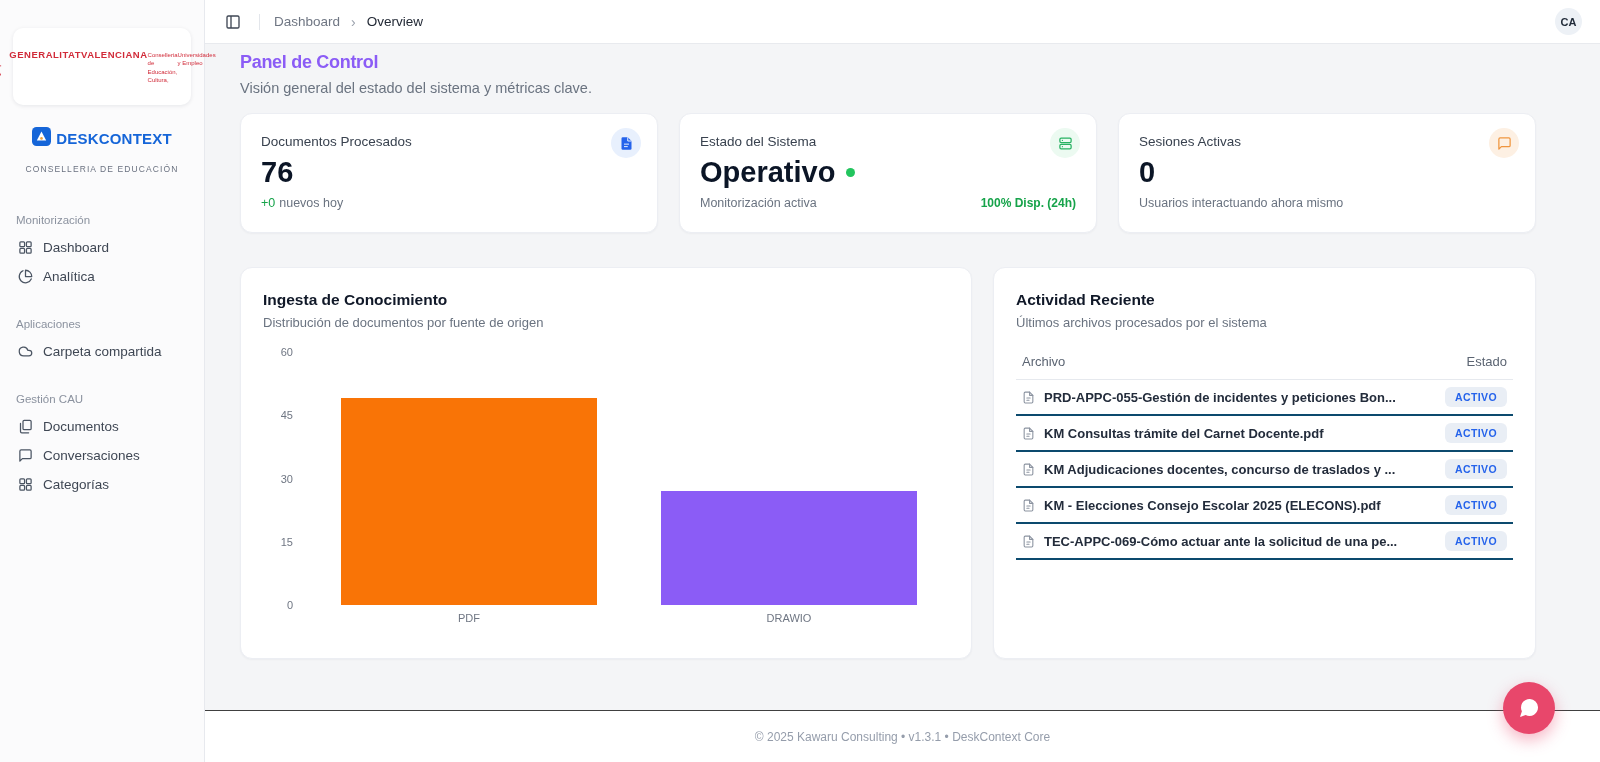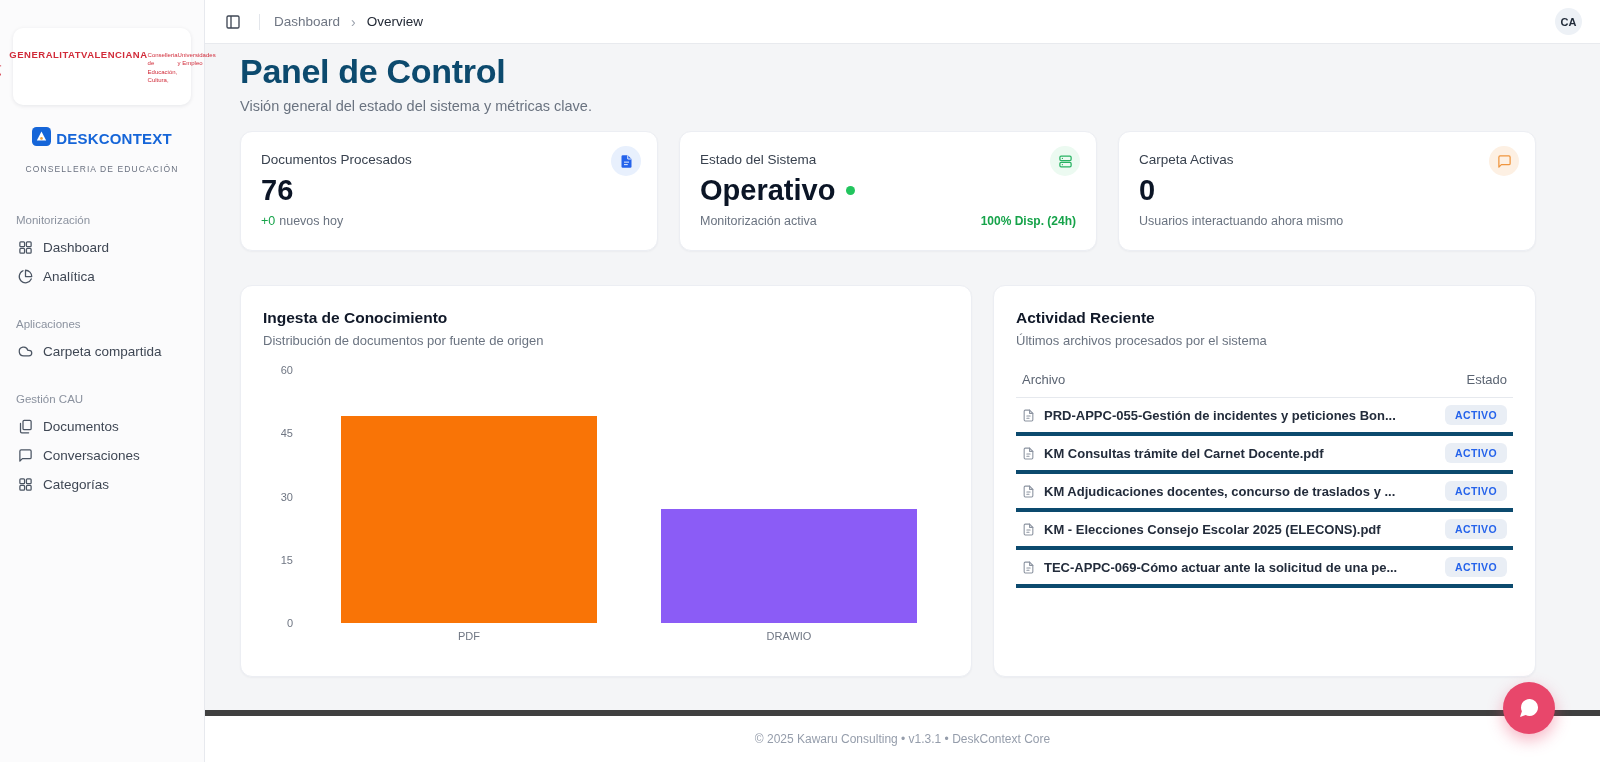--- a/index.html
+++ b/index.html
@@ -26,21 +26,21 @@
   .topbar { height:44px; min-height:44px; background:#fff; border-bottom:1px solid #e8eaee; display:flex; align-items:center; padding:0 18px 0 16px; }
   .toggle { width:24px; height:24px; display:flex; align-items:center; justify-content:center; cursor:pointer; color:#3f4754; border-radius:5px; }
   .toggle svg { width:16px; height:16px; }
   .tb-sep { width:1px; height:16px; background:#e3e6eb; margin:0 14px; }
   .crumb-a { color:#6f7683; font-size:13.5px; cursor:pointer; }
   .crumb-chev { color:#9aa1ac; margin:0 11px; font-size:14px; }
   .crumb-b { color:#232a36; font-size:13.5px; }
   .avatar { margin-left:auto; width:27px; height:27px; border-radius:50%; background:#edf1f6; display:flex; align-items:center; justify-content:center; font-size:11px; font-weight:700; color:#1f2937; cursor:pointer; }
 
   .main { flex:1; padding:8px 64px 0 35px; overflow:hidden; }
-  .page-title { font-size:34px; font-weight:700; color:#0c4a6e; letter-spacing:-.3px; }
+  .page-title { font-size:18px; font-weight:700; color:#8b5cf6; letter-spacing:-.3px; }
   .page-sub { font-size:14.5px; color:#6a7380; margin-top:7px; }
 
   .card { background:#fff; border:1px solid #eceef3; border-radius:12px; box-shadow:0 1px 2px rgba(16,24,40,.04); }
 
   
   .stats { display:grid; grid-template-columns:1fr 1fr 1fr; gap:21px; margin-top:17px; }
   .stat-card { position:relative; height:120px; padding:20px 20px; }
   .stat-title { font-size:13.5px; color:#39424f; }
   .stat-icon { position:absolute; top:14px; right:16px; width:30px; height:30px; border-radius:50%; display:flex; align-items:center; justify-content:center; }
   .stat-icon svg { width:15px; height:15px; }
@@ -67,26 +67,26 @@
   .plot-col { flex:1; }
   .plot-area { height:253px; display:flex; align-items:flex-end; }
   .slot { width:50%; height:100%; display:flex; align-items:flex-end; justify-content:center; }
   .bar { width:80%; }
   .x-labels { display:flex; margin-top:7px; }
   .x-label { width:50%; text-align:center; font-size:11px; color:#6f7683; }
 
   
   .table { margin-top:15px; }
   .t-head { display:flex; justify-content:space-between; padding:9px 6px 10px; border-bottom:1px solid #e6e9ee; font-size:13px; color:#5b6472; }
-  .t-row { display:flex; align-items:center; gap:9px; padding:7px 6px; border-bottom:4px solid #0c4a6e; cursor:pointer; }
+  .t-row { display:flex; align-items:center; gap:9px; padding:7px 6px; border-bottom:2px solid #0c4a6e; cursor:pointer; }
   .t-row svg { width:13px; height:13px; color:#8b93a0; flex:none; }
   .file-name { font-size:13px; font-weight:600; color:#232c3b; flex:1; white-space:nowrap; overflow:hidden; text-overflow:ellipsis; }
   .badge { background:#e9eef5; color:#2563eb; font-size:10.5px; font-weight:700; padding:4px 10px; border-radius:6px; letter-spacing:.4px; }
 
-  .footer { height:52px; min-height:52px; background:#fff; border-top:6px solid #404040; display:flex; align-items:center; justify-content:center; font-size:12px; color:#959dab; }
+  .footer { height:52px; min-height:52px; background:#fff; border-top:1px solid #404040; display:flex; align-items:center; justify-content:center; font-size:12px; color:#959dab; }
 
   .fab { position:fixed; right:45px; bottom:28px; width:52px; height:52px; border-radius:50%; background:#e8476b; display:flex; align-items:center; justify-content:center; box-shadow:0 6px 16px rgba(232,71,107,.4); cursor:pointer; }
   .fab svg { width:24px; height:24px; }
 </style>
 </head>
 <body>
 
 <aside class="sidebar">
   <div class="logo-card">
     <span>
@@ -220,21 +220,21 @@
             <span>Operativo</span>
             <span class="status-dot"></span>
           </div>
         <div class="stat-foot">
           <span>Monitorización activa</span>
           <span class="uptime">100% Disp. (24h)</span>
         </div>
       </div>
 
       <div class="card stat-card">
-        <div class="stat-title">Carpeta Activas</div>
+        <div class="stat-title">Sesiones Activas</div>
         <span class="stat-icon ic-orange">
           <svg viewBox="0 0 24 24" fill="none" stroke="currentColor" stroke-width="2" stroke-linecap="round" stroke-linejoin="round">
               <path d="M21 15a2 2 0 0 1-2 2H7l-4 4V5a2 2 0 0 1 2-2h14a2 2 0 0 1 2 2z"></path>
             </svg>
         </span>
         <div class="stat-value">0</div>
         <div class="stat-foot">
           <span>Usuarios interactuando ahora mismo</span>
         </div>
       </div>

